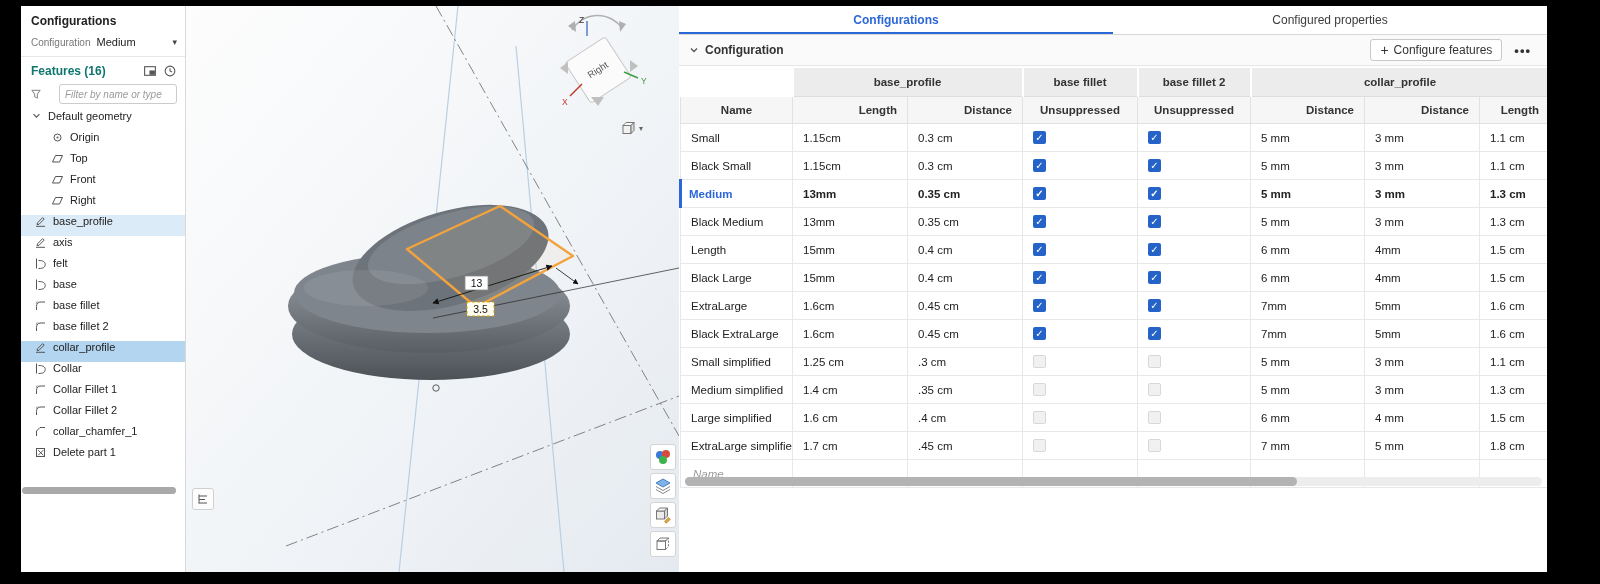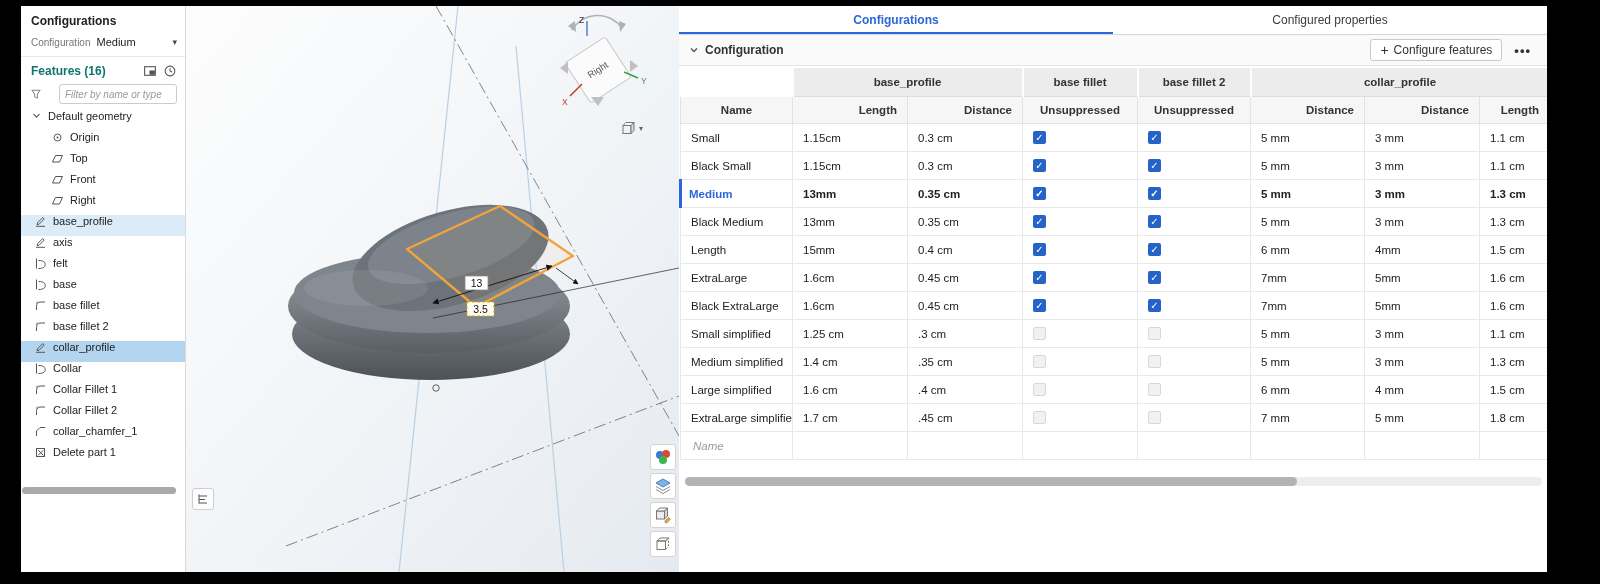--- a/index.html
+++ b/index.html
@@ -516,20 +516,34 @@
               <div class="checkbox on">✓</div>
             </td>
             <td class="cell chk">
               <div class="checkbox on">✓</div>
             </td>
             <td class="cell val">6 mm</td>
             <td class="cell val">4mm</td>
             <td class="cell val">1.5 cm</td>
           </tr>
           <tr class="drow">
+            <td class="cell name">Black Large</td>
+            <td class="cell val">15mm</td>
+            <td class="cell val">0.4 cm</td>
+            <td class="cell chk">
+              <div class="checkbox on">✓</div>
+            </td>
+            <td class="cell chk">
+              <div class="checkbox on">✓</div>
+            </td>
+            <td class="cell val">6 mm</td>
+            <td class="cell val">4mm</td>
+            <td class="cell val">1.5 cm</td>
+          </tr>
+          <tr class="drow">
             <td class="cell name">ExtraLarge</td>
             <td class="cell val">1.6cm</td>
             <td class="cell val">0.45 cm</td>
             <td class="cell chk">
               <div class="checkbox on">✓</div>
             </td>
             <td class="cell chk">
               <div class="checkbox on">✓</div>
             </td>
             <td class="cell val">7mm</td>

